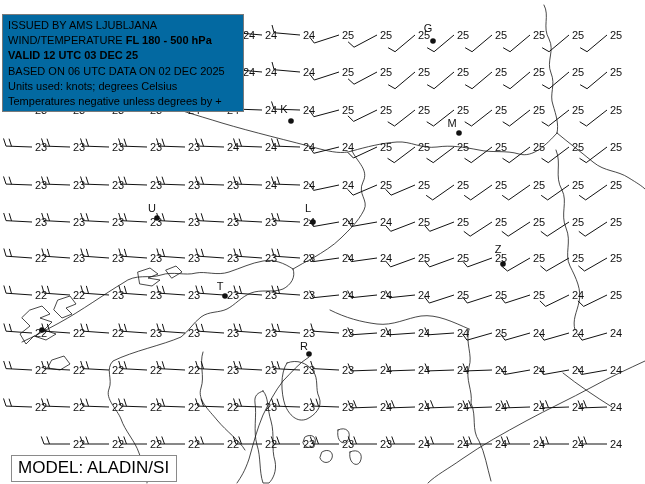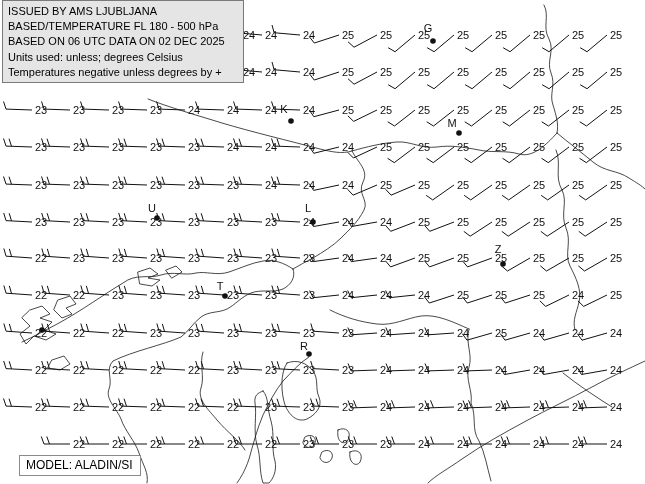--- a/index.html
+++ b/index.html
@@ -1,24 +1,24 @@
 <!DOCTYPE html>
 <html><head>
 <meta charset="utf-8">
 <style>
   html,body{margin:0;padding:0;background:#fff;}
   .frame{position:relative;width:645px;height:484px;background:#ffffff;overflow:hidden;
          font-family:"Liberation Sans",sans-serif;color:#000;}
   #map-canvas{position:absolute;left:0;top:0;}
-  .info-box{position:absolute;left:2px;top:0;width:230px;background:#e5e5e5;
+  .info-box{position:absolute;left:2px;top:14px;width:230px;background:#0369a1;
             border:1px solid #7a7a7a;padding:3px 5px 2px 5px;font-size:11px;line-height:15.2px;
             white-space:nowrap;}
-  .info-box .b{font-weight:normal;}
-  .model-box{position:absolute;left:19px;top:455px;background:#fff;border:1px solid #8a8a8a;
-             padding:2px 7px 3px 6px;font-size:12px;}
+  .info-box .b{font-weight:bold;}
+  .model-box{position:absolute;left:11px;top:455px;background:#fff;border:1px solid #8a8a8a;
+             padding:2px 7px 3px 6px;font-size:17px;}
   svg text{font-family:"Liberation Sans",sans-serif;}
 </style>
 </head>
 <body>
 
 <div class="frame">
 
   <svg id="map-canvas" width="645" height="484" viewBox="0 0 645 484">
     <g fill="none" stroke="#1a1a1a" stroke-width="0.8" stroke-linecap="round">
       <path d="M148,99 C168,107 196,115 222,123 C252,132 290,141 320,149 C332,152 342,154 352,151 C366,147 382,143 397,142 C411,141 421,149 437,147 C451,145 463,147 479,150 C492,153 506,150 519,154 C533,158 546,145 557,133"></path>
@@ -1050,23 +1050,24 @@
         <text x="498" y="253" font-size="11" fill="#111111" text-anchor="middle">Z</text>
         <circle cx="503" cy="264" r="2.8" fill="#111111"></circle>
         <text x="304" y="350" font-size="11" fill="#111111" text-anchor="middle">R</text>
         <circle cx="309" cy="354" r="2.8" fill="#111111"></circle>
         <circle cx="42" cy="330" r="2.8" fill="#111111"></circle>
       </g>
   </svg>
 
   <div class="info-box">
     <div><span>ISSUED BY AMS LJUBLJANA</span></div>
-    <div><span>BASED/TEMPERATURE </span><span class="b">FL 180 - 500 hPa</span></div>
+    <div><span>WIND/TEMPERATURE </span><span class="b">FL 180 - 500 hPa</span></div>
+    <div class="b"><span>VALID 12 UTC 03 DEC 25</span></div>
     <div><span>BASED ON 06 UTC DATA ON 02 DEC 2025</span></div>
-    <div><span>Units used: unless; degrees Celsius</span></div>
+    <div><span>Units used: knots; degrees Celsius</span></div>
     <div><span>Temperatures negative unless degrees by +</span></div>
   </div>
 
   <div class="model-box">
     <span>MODEL: ALADIN/SI</span>
   </div>
 
 </div>
 
 </body></html>

